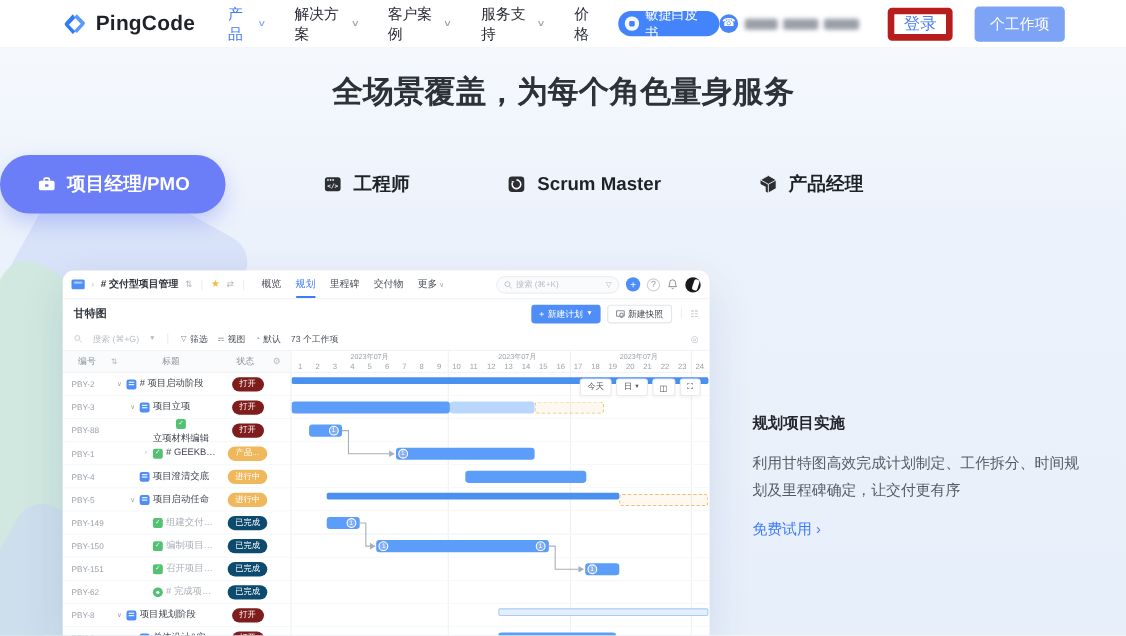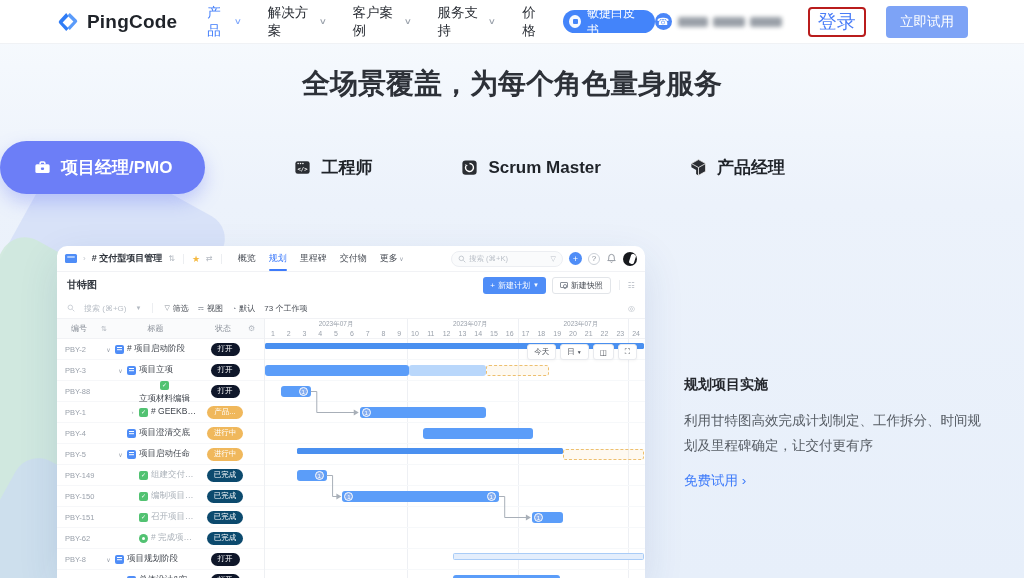--- a/index.html
+++ b/index.html
@@ -26,22 +26,22 @@
   .nav-item.active .caret { color:#7fa7fb; }
   .wp-badge { display:flex; align-items:center; gap:6px; margin-left:16px; background:#4384fa; color:#fff;
               font-size:12px; height:23px; padding:0 12px 0 6px; border-radius:12px; }
   .wp-ico { width:13px; height:13px; border-radius:50%; background:rgba(255,255,255,.95); position:relative; }
   .wp-ico:after { content:""; position:absolute; left:4px; top:4px; width:5px; height:5px; background:#4384fa; border-radius:1px; }
   .phone-wrap { display:flex; align-items:center; gap:6px; margin-left:auto; }
   .phone-ico { width:17px; height:17px; border-radius:50%; background:#4a86f8; color:#fff; font-size:10px;
                display:flex; align-items:center; justify-content:center; }
   .phone-blur { display:flex; gap:5px; filter:blur(2px); }
   .phone-blur i { display:block; height:10px; border-radius:2px; background:#9aa0a8; }
-  .login-btn { margin-left:26px; width:62px; height:30px; border-radius:4px; border:2px solid #b91c1c; background:#fff;
-               color:#4a7df7; font-size:19px; display:flex; align-items:center; justify-content:center; cursor:pointer; }
+  .login-btn { margin-left:26px; width:62px; height:30px; border-radius:4px; border:6px solid #b91c1c; background:#fff;
+               color:#4a7df7; font-size:15px; display:flex; align-items:center; justify-content:center; cursor:pointer; }
   .cta-btn { margin-left:20px; width:88px; height:32px; border-radius:4px; background:#7da3f6; color:#fff; font-size:13.5px;
              display:flex; align-items:center; justify-content:center; cursor:pointer; }
 
   
   .hero-title { position:relative; z-index:2; text-align:center; margin-top:21px; font-size:28px; font-weight:bold; color:#2d3138; }
 
   .role-tabs { position:relative; z-index:2; display:flex; align-items:center; gap:88px; margin-top:38px; }
   .role-tab { display:flex; align-items:center; gap:9px; font-size:17px; font-weight:bold; color:#1f2329; cursor:pointer; }
   .role-tab.active { background:#6c7ef7; color:#fff; border-radius:29px; padding:15px 33px; box-shadow:0 8px 18px rgba(108,126,247,.35); }
   .role-ico { display:flex; align-items:center; justify-content:center; }
@@ -101,21 +101,21 @@
   .ticon.story { background:#4f8df7; }
   .ticon.story:after { content:""; position:absolute; left:2px; top:2.5px; width:5px; height:1.2px; background:#fff; box-shadow:0 2.2px 0 #fff; }
   .ticon.task { background:#52c272; }
   .ticon.task:after { content:"✓"; }
   .ticon.milestone { background:#52c272; border-radius:50%; }
   .ticon.milestone:after { content:""; position:absolute; left:3px; top:3px; width:3px; height:3px; background:#fff; border-radius:50%; }
   .row-title { font-size:8.5px; color:#3f444c; white-space:nowrap; overflow:hidden; text-overflow:ellipsis; }
   .t-row.done .row-title { color:#a9b0b8; }
   .cell-status { width:50px; flex:none; display:flex; justify-content:center; }
   .pill { font-size:7.5px; color:#fff; padding:1.5px 7px; border-radius:8px; white-space:nowrap; }
-  .pill.blue { background:#0f172a; }
+  .pill.blue { background:#7f1d1d; }
   .pill.yellow { background:#f0b85c; }
   .pill.green { background:#0c4a6e; }
   .cell-gear { width:14px; flex:none; }
 
   
   .gantt { flex:1; position:relative; overflow:hidden; }
   .g-head { height:20px; position:relative; border-bottom:1px solid #f1f2f5; }
   .g-month { position:absolute; top:1px; transform:translateX(-50%); font-size:6.5px; color:#9aa1ab; white-space:nowrap; }
   .g-day { position:absolute; bottom:1px; font-size:7px; color:#9aa1ab; text-align:center; }
   .g-body { position:absolute; left:0; right:0; top:20px; bottom:0;
@@ -183,21 +183,21 @@
     </div>
     <div class="phone-wrap">
       <span class="phone-ico">☎</span>
       <span class="phone-blur">
           <i style="width:30px"></i>
           <i style="width:32px"></i>
           <i style="width:32px"></i>
         </span>
     </div>
     <div class="login-btn">登录</div>
-    <div class="cta-btn">立即试用</div>
+    <div class="cta-btn">个工作项</div>
   </header>
 
   <h1 class="hero-title">全场景覆盖，为每个角色量身服务</h1>
   <div class="role-tabs">
       <div class="role-tab active">
         <span class="role-ico">
           <svg width="19" height="19" viewBox="0 0 24 24">
             <rect x="3" y="8" width="18" height="11" rx="2" fill="#fff"></rect>
             <path d="M9 8V6.5A1.5 1.5 0 0 1 10.5 5h3A1.5 1.5 0 0 1 15 6.5V8" fill="none" stroke="#fff" stroke-width="2"></path>
             <rect x="10" y="12" width="4" height="3" rx="1" fill="#6c7ef7"></rect>

